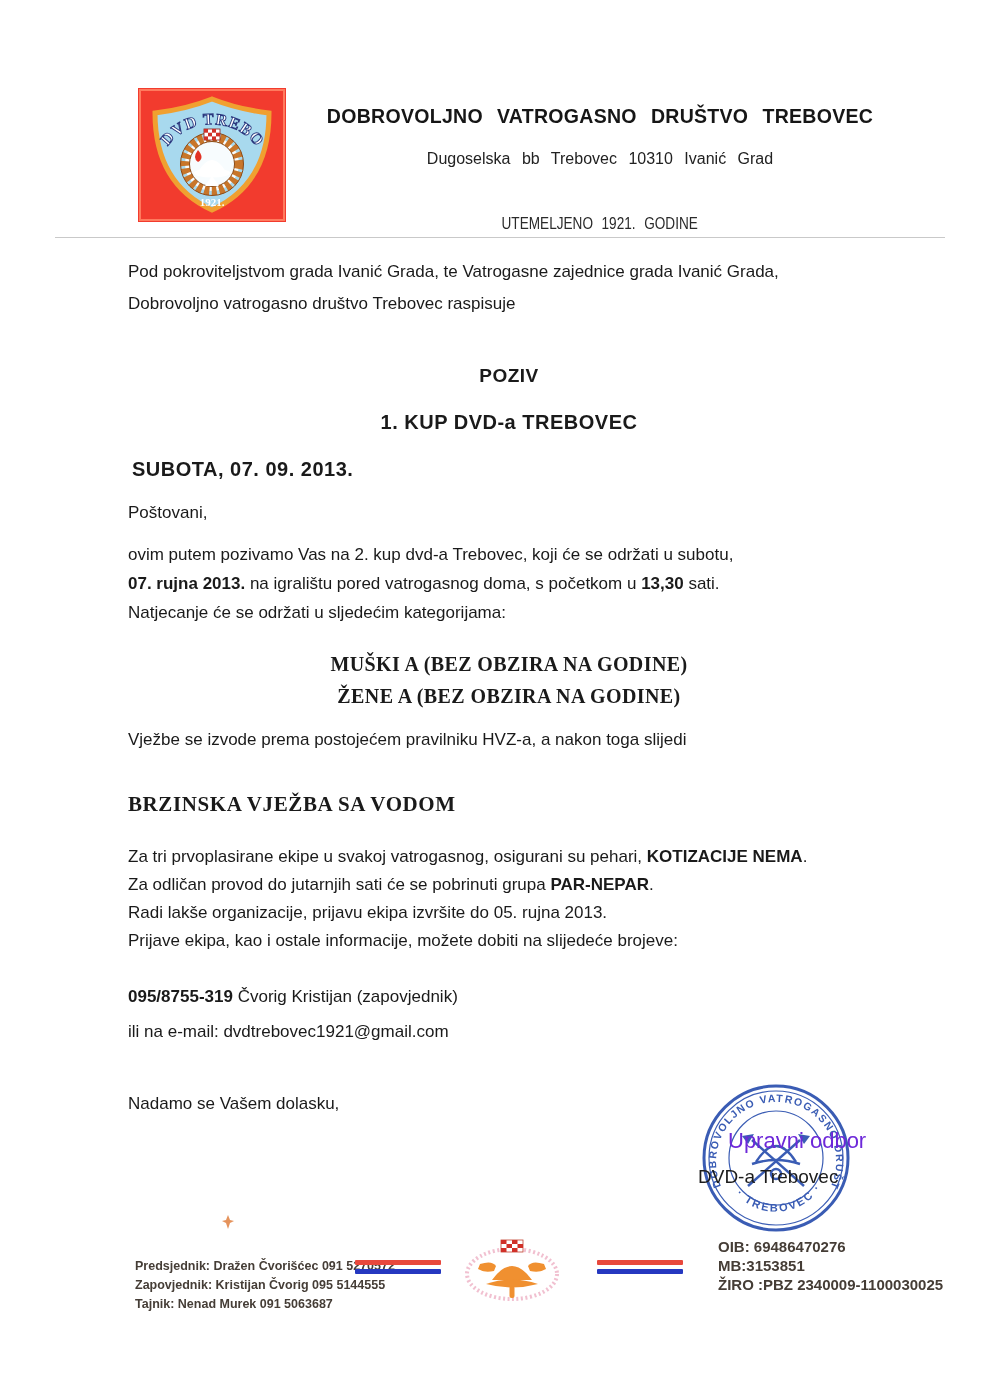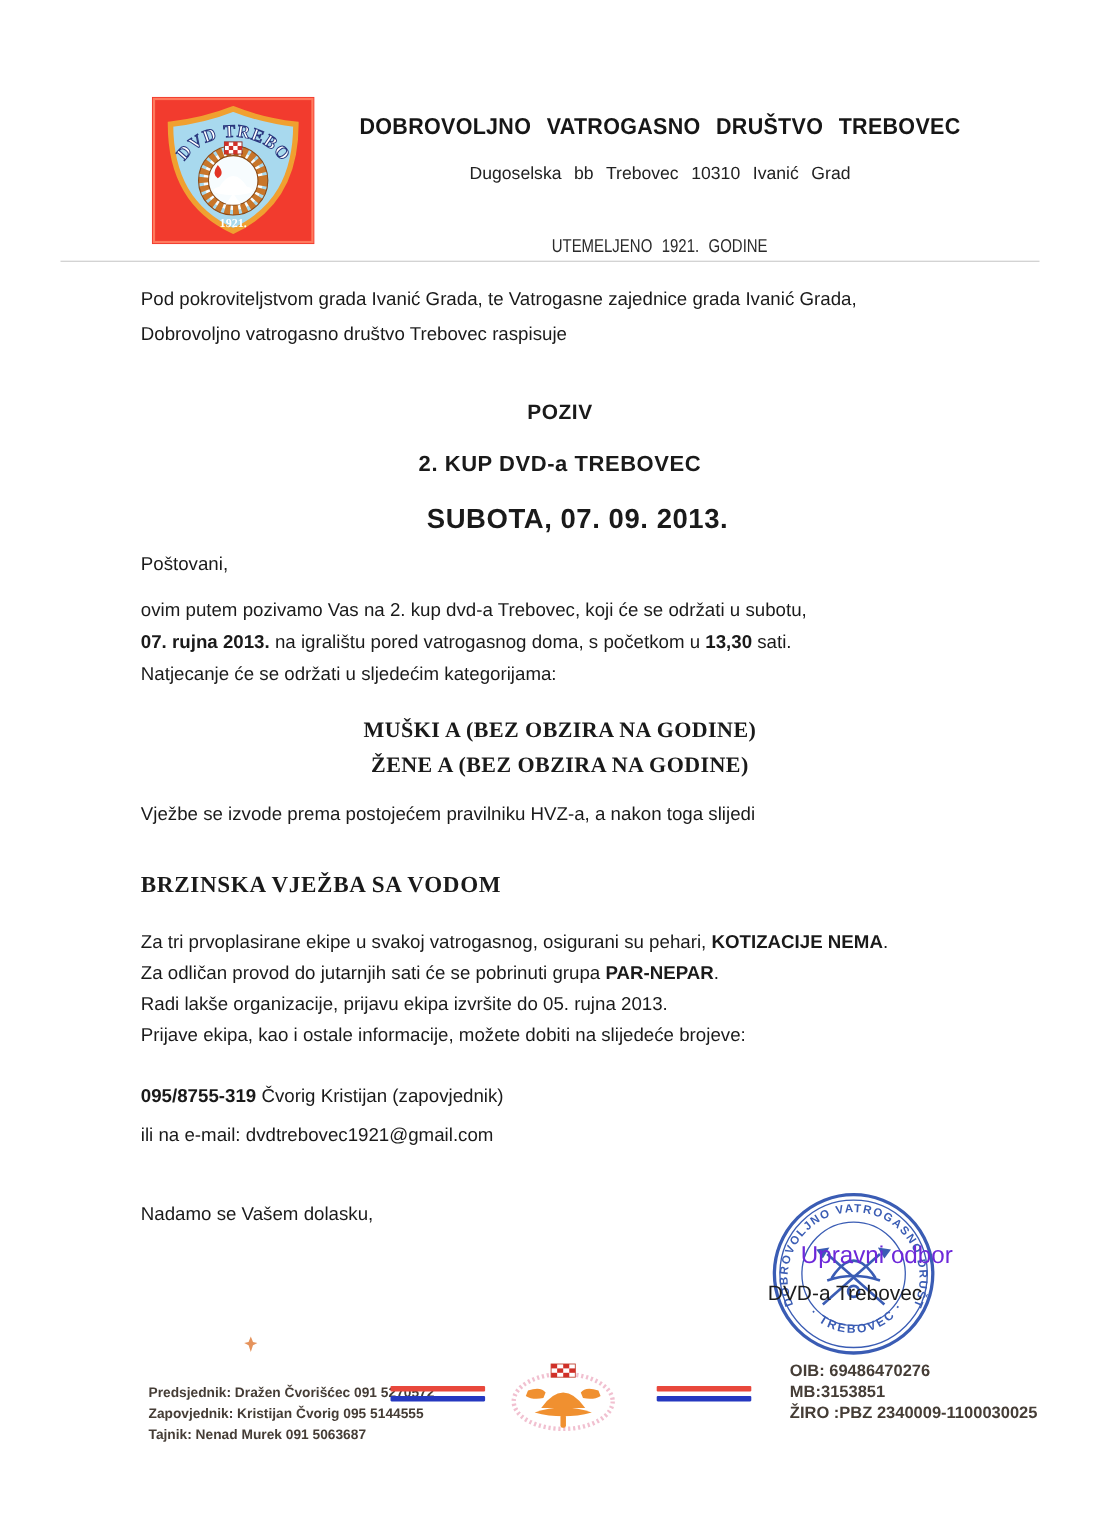--- a/index.html
+++ b/index.html
@@ -20,21 +20,21 @@
               transform:scaleX(.93); transform-origin:center; }
   .org-address { margin-top:22px; font-size:16px; word-spacing:7px; color:#222; }
   .org-founded { margin-top:24px; font-size:17px; word-spacing:6px; color:#2a2a2a; display:inline-block;
                  transform:scaleX(.8); transform-origin:center; }
   .founded-wrap { margin-top:22px; }
   .header-divider { position:absolute; left:55px; right:55px; top:237px; height:1px; background:#c9c9c9; }
   .intro { position:absolute; left:128px; top:256px; width:770px; font-size:17px; line-height:32px; }
 
   .inv-title   { position:absolute; left:128px; top:365px; width:762px; text-align:center; font-size:19px; font-weight:700; letter-spacing:.5px; }
   .inv-sub     { position:absolute; left:128px; top:411px; width:762px; text-align:center; font-size:20px; font-weight:700; letter-spacing:.5px; }
-  .inv-date    { position:absolute; left:144px; top:458px; width:762px; text-align:center; font-size:25px; font-weight:700; letter-spacing:.5px; }
+  .inv-date    { position:absolute; left:132px; top:458px; width:762px; font-size:20px; font-weight:700; letter-spacing:.5px; }
 
   .salutation  { position:absolute; left:128px; top:503px; font-size:17px; }
   .para1       { position:absolute; left:128px; top:540px; width:770px; font-size:17px; line-height:29px; }
 
   .cat-block   { position:absolute; left:128px; top:648px; width:762px; text-align:center;
                  font-family:"Liberation Serif", serif; font-weight:700; font-size:20px; line-height:32px; letter-spacing:.4px; }
   .rules-line  { position:absolute; left:128px; top:730px; width:770px; font-size:17px; }
   .speed-title { position:absolute; left:128px; top:792px; width:762px; text-align:left;
                  font-family:"Liberation Serif", serif; font-weight:700; font-size:21px; letter-spacing:.6px; }
   .para2       { position:absolute; left:128px; top:843px; width:780px; font-size:17px; line-height:28px; }
@@ -106,21 +106,21 @@
     <div class="founded-wrap"><span class="org-founded">UTEMELJENO 1921. GODINE</span></div>
   </div>
   <div class="header-divider"></div>
 
   <div class="intro">
     <div>Pod pokroviteljstvom grada Ivanić Grada, te Vatrogasne zajednice grada Ivanić Grada,</div>
     <div>Dobrovoljno vatrogasno društvo Trebovec raspisuje</div>
   </div>
 
   <div class="inv-title">POZIV</div>
-  <div class="inv-sub">2. KUP DVD-a TREBOVEC</div>
+  <div class="inv-sub">1. KUP DVD-a TREBOVEC</div>
   <div class="inv-date">SUBOTA, 07. 09. 2013.</div>
 
   <div class="salutation">Poštovani,</div>
 
   <div class="para1">
     <div><span>ovim putem pozivamo Vas na 2. kup dvd-a Trebovec, koji će se održati u subotu,</span></div>
     <div><span class="b">07. rujna 2013.</span><span> na igralištu pored vatrogasnog doma, s početkom u </span><span class="b">13,30</span><span> sati.</span></div>
     <div><span>Natjecanje će se održati u sljedećim kategorijama:</span></div>
   </div>
 

